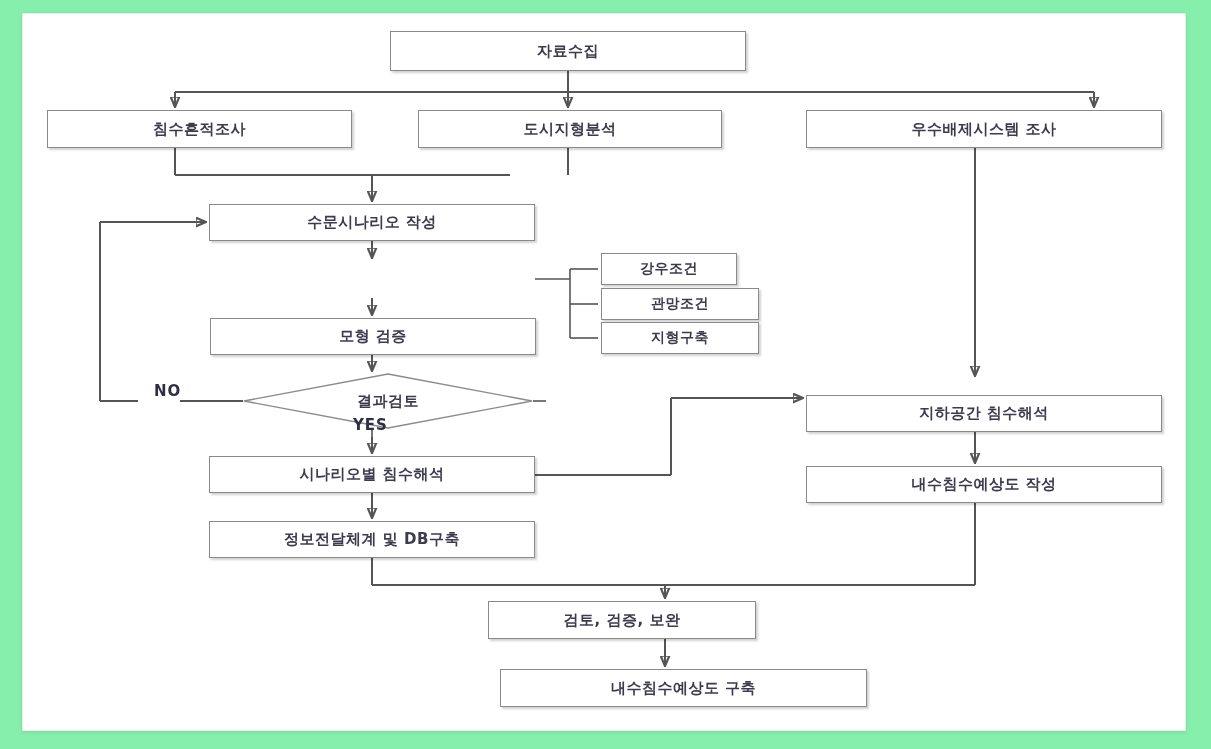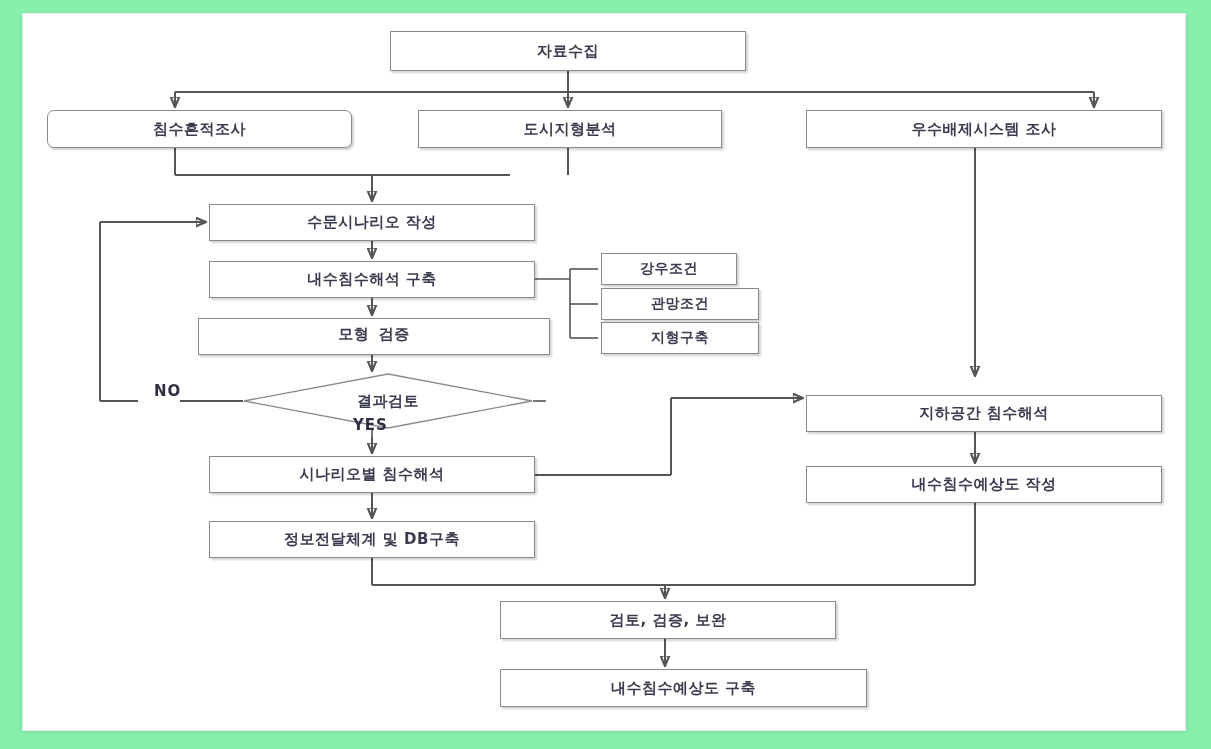--- a/index.html
+++ b/index.html
@@ -168,41 +168,38 @@
 
     <path d="M 665 639 L 665 665" marker-end="url(#arrow)"></path>
   </svg>
 
   <div class="stage">
 
     <div class="node size-main" style="left:390px; top:31px; width:356px; height:40px;">
       <span class="node-label">자료수집</span>
     </div>
 
-    <div class="node size-main" style="left:47px; top:110px; width:305px; height:38px;border-radius:7px;">
+    <div class="node size-main" style="left:47px; top:110px; width:305px; height:38px;">
       <span class="node-label">침수흔적조사</span>
     </div>
 
     <div class="node size-main" style="left:418px; top:110px; width:304px; height:38px;">
       <span class="node-label">도시지형분석</span>
     </div>
 
     <div class="node size-main" style="left:806px; top:110px; width:356px; height:38px;">
       <span class="node-label">우수배제시스템 조사</span>
     </div>
 
     <div class="node size-main" style="left:209px; top:204px; width:326px; height:37px;">
       <span class="node-label">수문시나리오 작성</span>
     </div>
 
-    <div class="node size-main" style="left:209px; top:261px; width:326px; height:37px;">
-      <span class="node-label">내수침수해석 구축</span>
-    </div>
-
-    <div class="node size-main" style="left:198px; top:318px; width:352px; height:37px;font-family:Liberation Mono, monospace;">
+
+    <div class="node size-main" style="left:210px; top:318px; width:326px; height:37px;">
       <span class="node-label">모형 검증</span>
     </div>
 
     <div class="node size-small" style="left:601px; top:253px; width:136px; height:32px;">
       <span class="node-label">강우조건</span>
     </div>
 
     <div class="node size-small" style="left:601px; top:288px; width:158px; height:32px;">
       <span class="node-label">관망조건</span>
     </div>
@@ -227,21 +224,21 @@
     </div>
 
     <div class="node size-main" style="left:806px; top:379px; width:356px; height:37px;margin-top:16px;">
       <span class="node-label">지하공간 침수해석</span>
     </div>
 
     <div class="node size-main" style="left:806px; top:466px; width:356px; height:37px;">
       <span class="node-label">내수침수예상도 작성</span>
     </div>
 
-    <div class="node size-main" style="left:500px; top:601px; width:336px; height:38px;">
+    <div class="node size-main" style="left:488px; top:601px; width:268px; height:38px;">
       <span class="node-label">검토, 검증, 보완</span>
     </div>
 
     <div class="node size-main" style="left:500px; top:669px; width:367px; height:38px;">
       <span class="node-label">내수침수예상도 구축</span>
     </div>
 
     <div class="edge-label" style="left:146px; top:382px;">NO</div>
 
     <div class="edge-label" style="left:345px; top:416px;">YES</div>

